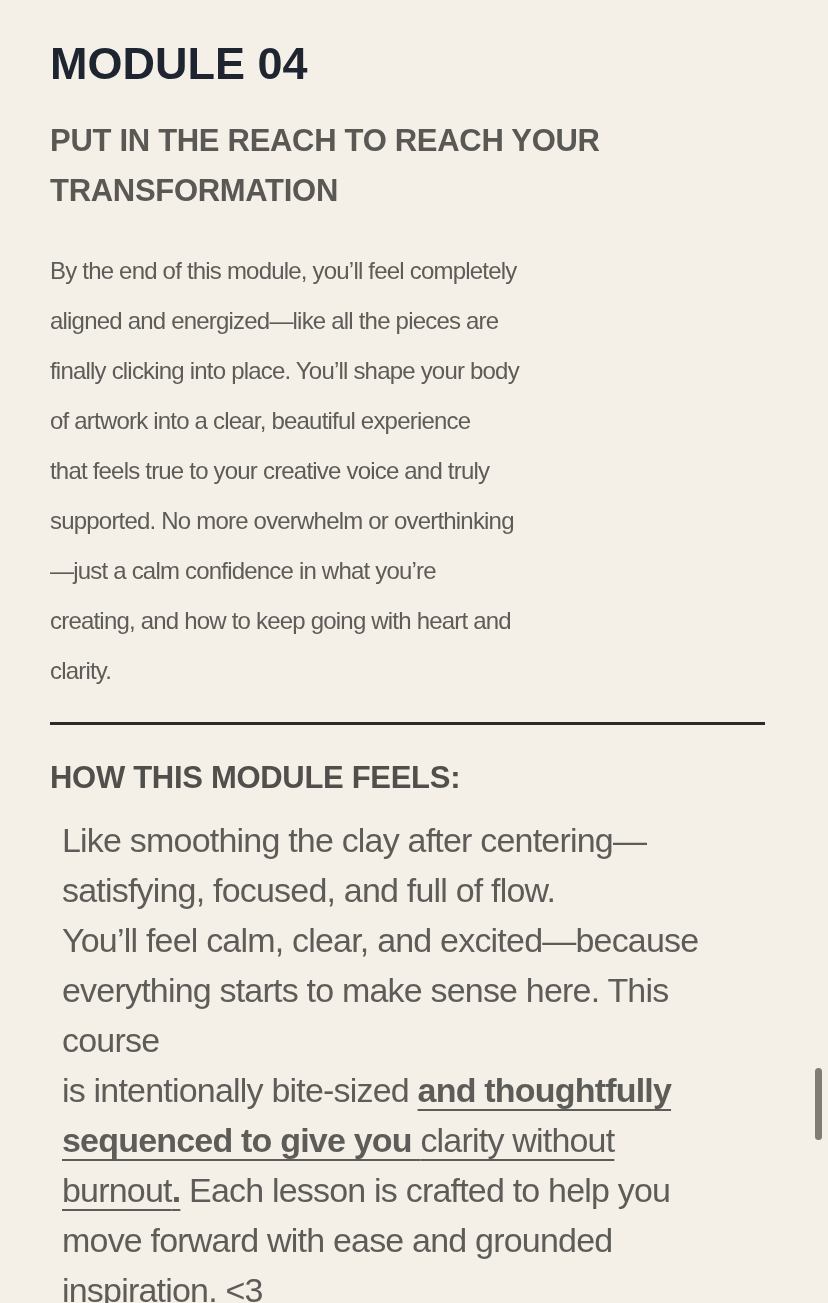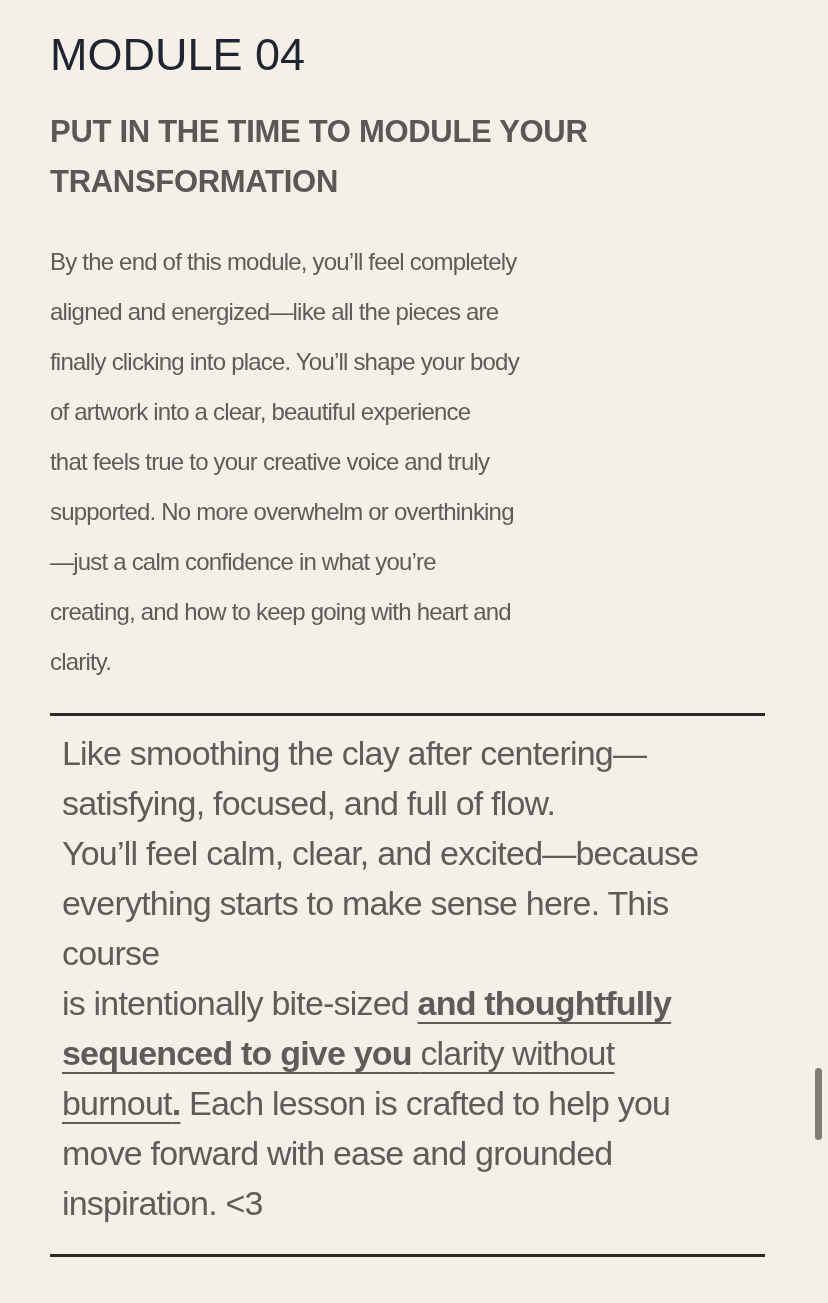--- a/index.html
+++ b/index.html
@@ -15,24 +15,24 @@
     font-family: "Liberation Sans", sans-serif;
   }
   .content {
     position: absolute;
     left: 50px;
     top: 0;
     width: 716px;
   }
   .module-title {
     margin: 0;
-    padding-top: 31px;
+    padding-top: 40px;
     font-size: 45px;
     line-height: 48px;
-    font-weight: 400;
+    font-weight: 700;
     letter-spacing: 0px;
     color: #1e2530;
   }
   .module-subtitle {
     margin: 28px 0 0 0;
     font-size: 31px;
     line-height: 50px;
     font-weight: 700;
     letter-spacing: -0.3px;
     color: #5a5855;
@@ -92,34 +92,35 @@
     background: #7e7c74;
     border-radius: 4px;
   }
 </style>
 </head>
 <body>
 
 <div class="content">
   <h1 class="module-title">MODULE 04</h1>
 
-  <h2 class="module-subtitle">PUT IN THE TIME TO MODULE YOUR
+  <h2 class="module-subtitle">PUT IN THE REACH TO REACH YOUR
 TRANSFORMATION</h2>
 
   <p class="intro-paragraph">By the end of this module, you’ll feel completely
 aligned and energized—like all the pieces are
 finally clicking into place. You’ll shape your body
 of artwork into a clear, beautiful experience
 that feels true to your creative voice and truly
 supported. No more overwhelm or overthinking
 —just a calm confidence in what you’re
 creating, and how to keep going with heart and
 clarity.</p>
 
   <hr class="divider">
 
+  <h3 class="section-heading">HOW THIS MODULE FEELS:</h3>
 
   <p class="rich-paragraph"><span class="seg-normal">Like smoothing the clay after centering—</span><br><span class="seg-normal">satisfying, focused, and full of flow.</span><br><span class="seg-normal">You’ll feel calm, clear, and excited—because</span><br><span class="seg-normal">everything starts to </span><span class="seg-italic">make sense</span><span class="seg-normal"> here. </span><span class="seg-italic">This course</span><br><span class="seg-italic">is intentionally bite-sized</span><span class="seg-normal"> </span><span class="seg-underline">and thoughtfully</span><br><span class="seg-underline">sequenced to give you </span><span class="seg-bold-underline">clarity without</span><br><span class="seg-bold-underline">burnout</span><span class="seg-underline">.</span><span class="seg-normal"> Each lesson is crafted to help you</span><br><span class="seg-normal">move forward with ease and grounded</span><br><span class="seg-normal">inspiration. &lt;3</span></p>
 
   <hr class="divider">
 </div>
 
 <div class="scrollbar-thumb"></div>
 
 </body></html>

